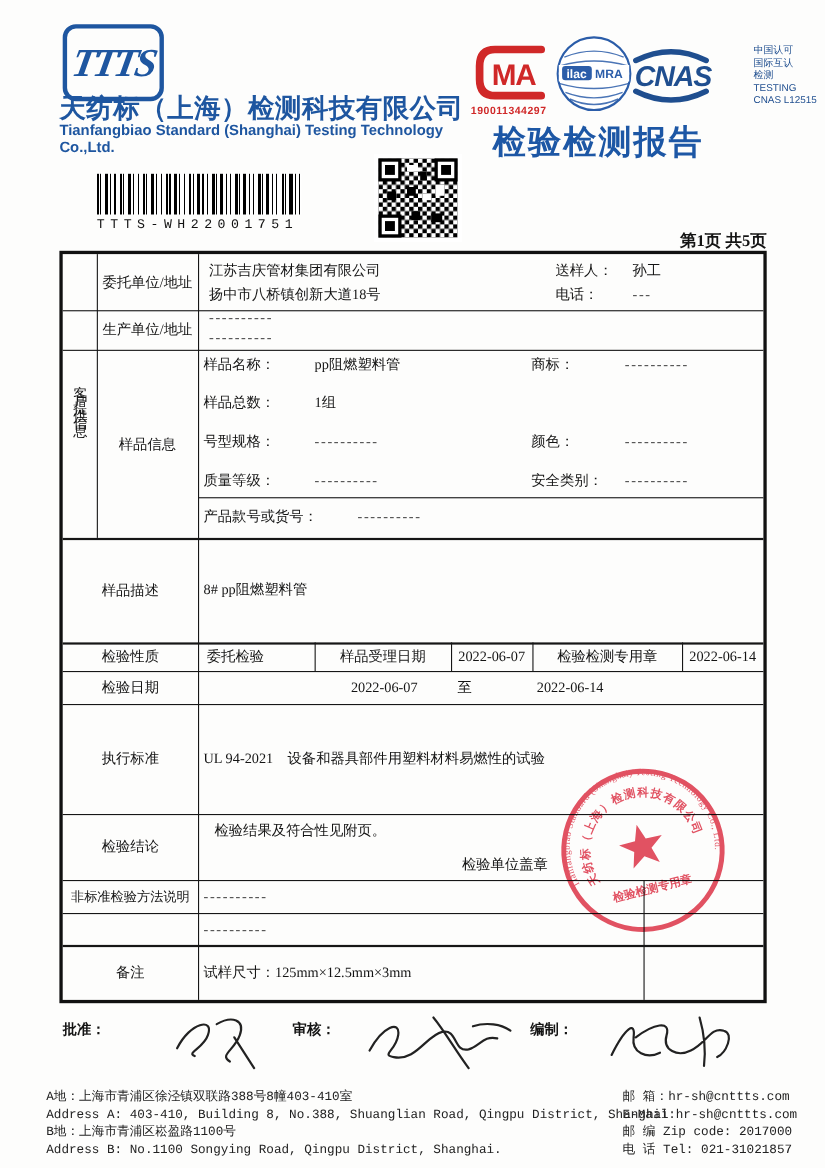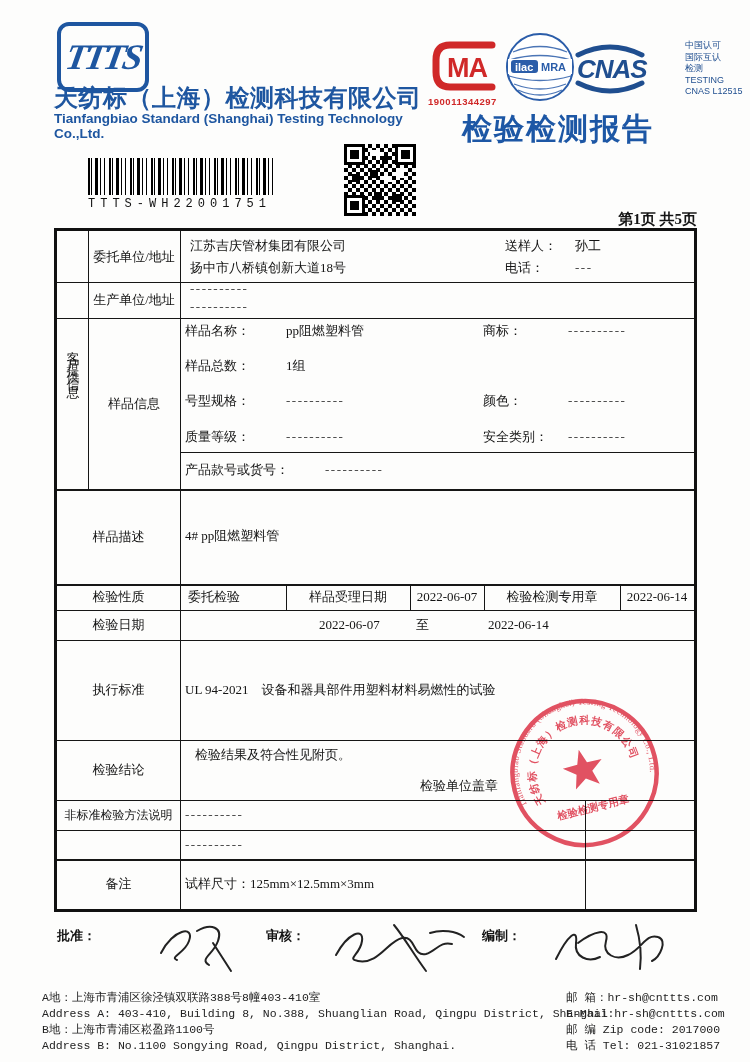--- a/index.html
+++ b/index.html
@@ -8,21 +8,21 @@
   .abs{position:absolute;}
   
   #ttts-box{position:absolute;left:57px;top:22px;width:84px;height:62px;border:4px solid #1e56a0;border-radius:12px;
             display:flex;align-items:center;justify-content:center;}
   #ttts-box span{font:italic 700 36px "Liberation Serif",serif;color:#1e56a0;letter-spacing:-3px;transform:skewX(-10deg);}
   #company-cn{position:absolute;left:54px;top:82px;width:380px;font-size:24px;font-weight:700;color:#1e56a0;letter-spacing:.5px;}
   #company-en{position:absolute;left:54px;top:111px;width:390px;font:700 13.5px "Liberation Sans",sans-serif;color:#1e56a0;}
   #cma-num{position:absolute;left:428px;top:96px;width:90px;font:700 9.5px "Liberation Sans",sans-serif;color:#d02828;letter-spacing:.5px;}
   #accred{position:absolute;left:651px;top:40px;width:96px;font:9px/11.5px "Liberation Sans",sans-serif;color:#1f4e8f;margin-left:34px;}
   #accred .b{font-weight:400;}
-  #title-cn{position:absolute;left:448px;top:109px;width:220px;text-align:center;font-size:30px;font-weight:700;color:#1d57a5;letter-spacing:2px;}
+  #title-cn{position:absolute;left:448px;top:109px;width:220px;font-size:30px;font-weight:700;color:#1d57a5;letter-spacing:2px;}
   #title-en{position:absolute;left:448px;top:146px;width:220px;text-align:center;font:700 14px "Liberation Sans",sans-serif;color:#1d57a5;word-spacing:7px;}
   #barcode{position:absolute;left:88px;top:158px;width:186px;height:37px;
     background:repeating-linear-gradient(90deg,#000 0 2px,#fff 2px 3px,#000 3px 4px,#fff 4px 7px,#000 7px 10px,#fff 10px 12px,#000 12px 13px,#fff 13px 16px,#000 16px 17px,#fff 17px 21px);}
   #barcode-text{position:absolute;left:88px;top:197px;width:200px;font:12px "Liberation Mono","DejaVu Sans Mono",monospace;letter-spacing:5px;color:#111;}
   #page-info{position:absolute;right:53px;top:210px;font-size:15px;font-weight:700;}
   
   #report-table{position:absolute;left:54px;top:228px;width:643px;height:684px;border:3px solid #111;box-sizing:border-box;}
   .hl{position:absolute;height:1px;background:#161616;}
   .vl{position:absolute;width:1px;background:#161616;}
   .t2{height:2px;}
@@ -169,21 +169,21 @@
     <div class="cell cl" style="left:426px;top:160px;width:80px;height:20px">颜色：</div>
     <div class="cell cl dash" style="left:511px;top:160px;width:120px;height:20px">----------</div>
     <div class="cell cl" style="left:128px;top:196px;width:100px;height:20px">质量等级：</div>
     <div class="cell cl dash" style="left:229px;top:196px;width:190px;height:20px">----------</div>
     <div class="cell cl" style="left:426px;top:196px;width:85px;height:20px">安全类别：</div>
     <div class="cell cl dash" style="left:511px;top:196px;width:120px;height:20px">----------</div>
     <div class="cell cl" style="left:128px;top:229px;width:135px;height:20px">产品款号或货号：</div>
     <div class="cell cl dash" style="left:268px;top:229px;width:150px;height:20px">----------</div>
 
     <div class="cell" style="left:0;top:258px;width:123px;height:95px">样品描述</div>
-    <div class="cell cl" style="left:128px;top:295px;width:400px;height:20px">4# pp阻燃塑料管</div>
+    <div class="cell cl" style="left:128px;top:295px;width:400px;height:20px">8# pp阻燃塑料管</div>
 
     <div class="cell" style="left:0;top:353px;width:123px;height:26px">检验性质</div>
     <div class="cell cl" style="left:131px;top:353px;width:98px;height:26px">委托检验</div>
     <div class="cell" style="left:229px;top:353px;width:124px;height:26px">样品受理日期</div>
     <div class="cell" style="left:353px;top:353px;width:74px;height:26px">2022-06-07</div>
     <div class="cell" style="left:427px;top:353px;width:136px;height:26px">检验检测专用章</div>
     <div class="cell" style="left:563px;top:353px;width:74px;height:26px">2022-06-14</div>
 
     <div class="cell" style="left:0;top:379px;width:123px;height:30px">检验日期</div>
     <div class="cell cl" style="left:262px;top:379px;width:90px;height:30px">2022-06-07</div>

